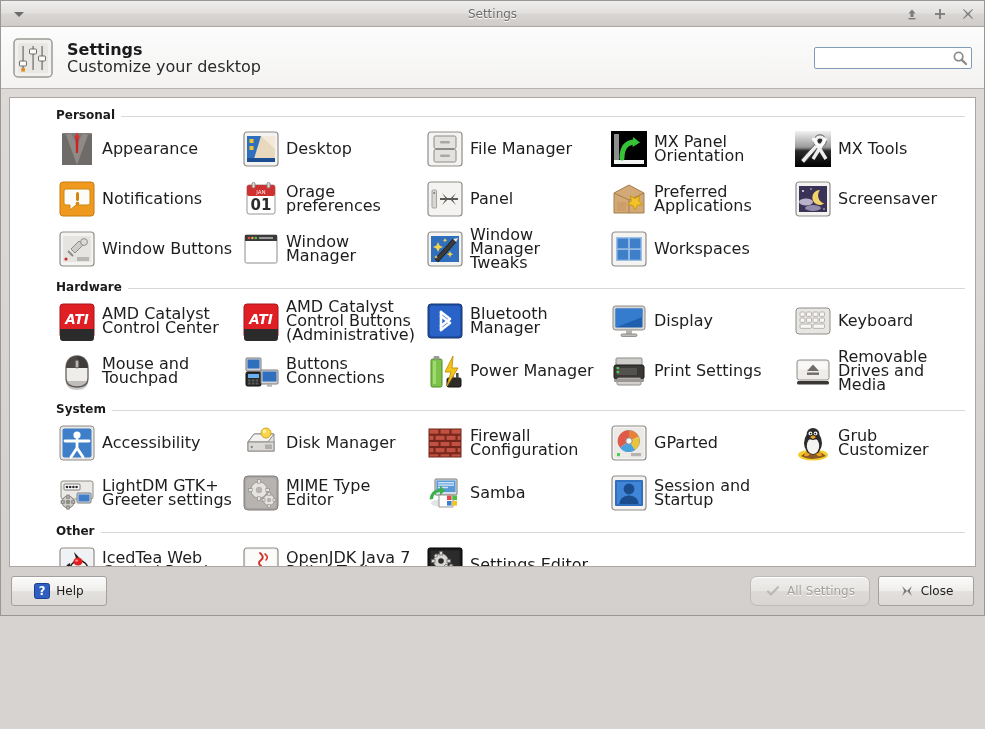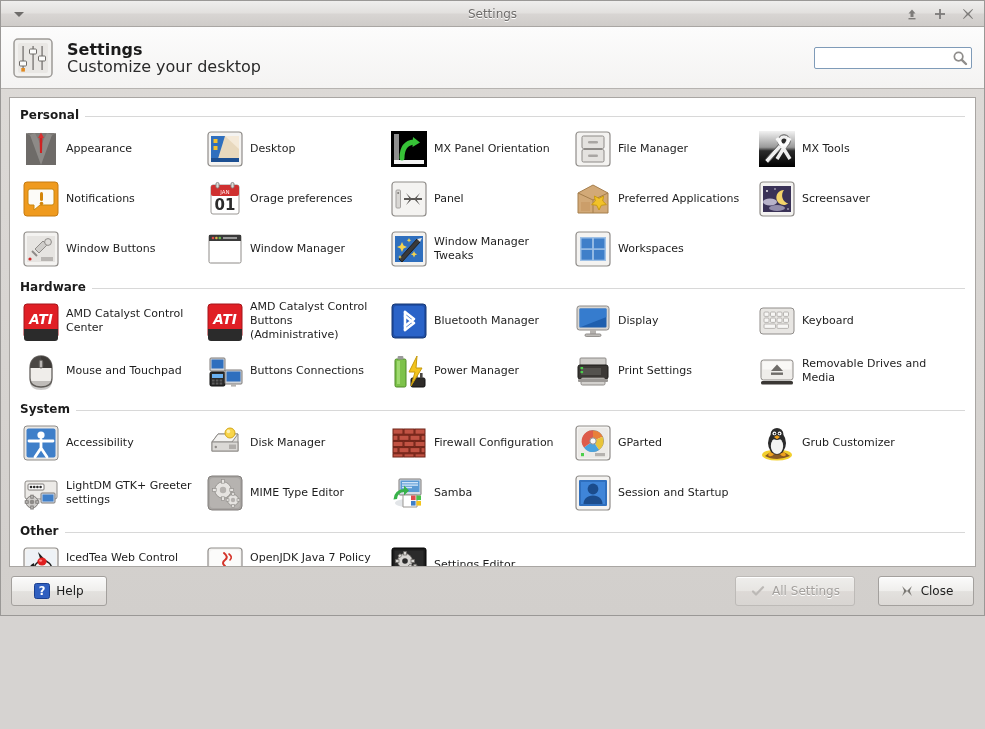--- a/index.html
+++ b/index.html
@@ -121,21 +121,21 @@
     border: 1px solid #a9a6a3;
     box-sizing: border-box;
     overflow: hidden;
     position: relative;
   }
   #content {
     padding: 6px 8px 4px 8px;
     box-sizing: border-box;
   }
 
-  .section { margin-bottom: 2px; }
+  .section { margin-bottom: 2px; margin-left: 36px; }
   .section-header {
     display: flex;
     align-items: center;
     padding: 4px 2px 2px 2px;
   }
   .section-title {
     font-size: 12px;
     font-weight: bold;
     color: #1b1b1b;
     white-space: nowrap;
@@ -163,21 +163,21 @@
     border-radius: 2px;
   }
   .item-icon {
     width: 40px; height: 40px;
     flex: 0 0 40px;
     margin-right: 5px;
     display: flex; align-items: center; justify-content: center;
   }
   .item-icon svg { display: block; }
   .item-label {
-    font-size: 11px;
+    font-size: 16px;
     line-height: 14px;
     color: #1d1d1d;
     max-width: 132px;
   }
 
   
   #buttonbar {
     flex: 0 0 48px;
     display: flex;
     align-items: center;
@@ -202,21 +202,21 @@
     box-shadow: inset 0 1px 0 #ffffff;
   }
   .btn.disabled {
     color: #a3a09d;
     background: linear-gradient(to bottom, #efeeec 0%, #e7e5e2 50%, #ddd9d6 52%, #d8d5d2 100%);
     border-color: #bdbab7;
     text-shadow: 0 1px 0 #ffffff;
   }
   .btn .btn-ico { width: 16px; height: 16px; display: flex; align-items: center; justify-content: center; }
   #btn-help { margin-right: auto; }
-  #btn-allsettings { margin-right: 23px; }
+  #btn-allsettings { margin-right: 8px; border-radius: 7px; }
 </style>
 </head>
 <body>
 
 <div id="window">
 
   <div id="titlebar">
     <div class="tb-menu-btn">
       <svg width="14" height="10" viewBox="0 0 14 10">
         <path d="M2 3 L12 3 L7 8 Z" fill="#6e6c6a"></path>
@@ -304,40 +304,40 @@
     <rect x="8.5" y="10" width="4" height="4" fill="#f2c12e"></rect>
     <rect x="8.5" y="17" width="4" height="4" fill="#f2c12e"></rect>
     <rect x="6" y="29" width="28" height="4" fill="#1c4f92"></rect>
                 </svg>
               </div>
               <div class="item-label">Desktop</div>
             </div>
             <div class="item">
               <div class="item-icon">
                 <svg width="40" height="40" viewBox="0 0 40 40">
+    <rect x="3" y="3" width="34" height="34" rx="3" fill="#f4f3f1" stroke="#908d8a" stroke-width="1.2"></rect>
+    <rect x="9" y="7" width="22" height="12.5" rx="1.5" fill="#e4e2df" stroke="#8e8b88"></rect>
+    <rect x="9" y="20.5" width="22" height="12.5" rx="1.5" fill="#e4e2df" stroke="#8e8b88"></rect>
+    <rect x="15" y="12" width="10" height="2.6" rx="1.3" fill="#a9a6a3"></rect>
+    <rect x="15" y="25.5" width="10" height="2.6" rx="1.3" fill="#a9a6a3"></rect>
+                </svg>
+              </div>
+              <div class="item-label">File Manager</div>
+            </div>
+            <div class="item">
+              <div class="item-icon">
+                <svg width="40" height="40" viewBox="0 0 40 40">
     <rect x="2" y="2" width="36" height="36" fill="#000000"></rect>
     <rect x="5" y="5" width="5" height="26" fill="#8e8e8e"></rect>
     <rect x="5" y="31" width="30" height="4" fill="#f2f2f2"></rect>
     <path d="M13 29 Q13 14 25 13" fill="none" stroke="#37c337" stroke-width="5" stroke-linecap="round"></path>
     <path d="M24 8 L31 13.5 L23.5 18 Z" fill="#37c337"></path>
                 </svg>
               </div>
               <div class="item-label">MX Panel Orientation</div>
-            </div>
-            <div class="item">
-              <div class="item-icon">
-                <svg width="40" height="40" viewBox="0 0 40 40">
-    <rect x="3" y="3" width="34" height="34" rx="3" fill="#f4f3f1" stroke="#908d8a" stroke-width="1.2"></rect>
-    <rect x="9" y="7" width="22" height="12.5" rx="1.5" fill="#e4e2df" stroke="#8e8b88"></rect>
-    <rect x="9" y="20.5" width="22" height="12.5" rx="1.5" fill="#e4e2df" stroke="#8e8b88"></rect>
-    <rect x="15" y="12" width="10" height="2.6" rx="1.3" fill="#a9a6a3"></rect>
-    <rect x="15" y="25.5" width="10" height="2.6" rx="1.3" fill="#a9a6a3"></rect>
-                </svg>
-              </div>
-              <div class="item-label">File Manager</div>
             </div>
             <div class="item">
               <div class="item-icon">
                 <svg width="40" height="40" viewBox="0 0 40 40">
     <defs>
                     <linearGradient id="mxg" x1="0" y1="0" x2="0" y2="1">
       <stop offset="0%" stop-color="#f2f2f2"></stop>
                       <stop offset="45%" stop-color="#9a9a9a"></stop>
       <stop offset="55%" stop-color="#2b2b2b"></stop>
                       <stop offset="100%" stop-color="#000000"></stop>

